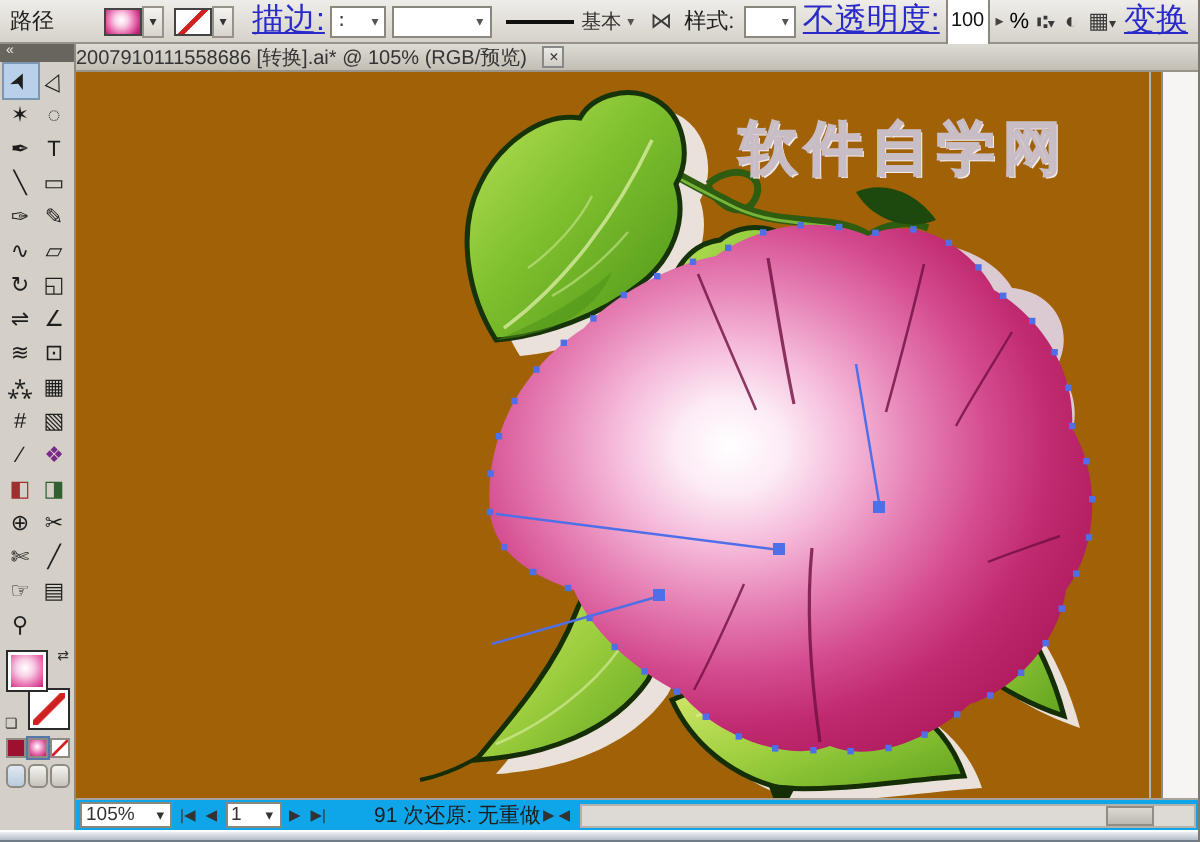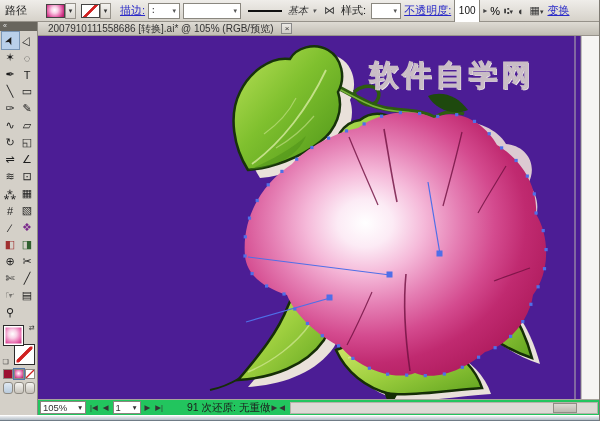--- a/index.html
+++ b/index.html
@@ -4,22 +4,22 @@
 <style>
   * { margin:0; padding:0; box-sizing:border-box; }
   body { font-family:"Liberation Sans", sans-serif; background:#777; }
   .app { width:600px; height:421px; position:relative; background:#d4d0c8; overflow:hidden;
          border-right:1px solid #7e7a72; }
 
   
   .control-bar { height:22px; display:flex; align-items:center; gap:3px; padding:0 5px;
       background:linear-gradient(#efede9,#d6d2ca); border-bottom:1px solid #96928a;
       font-size:11px; white-space:nowrap; }
-  .cb-label { color:#1e1e1e; margin-right:16px; }
-  .cb-link { color:#2a2ac8; text-decoration:underline; font-size:11px; }
+  .cb-label { color:#1e1e1e; margin-right:22px; }
+  .cb-link { color:#2a2ac8; text-decoration:underline; font-size:16px; }
   .swatch-wrap { display:flex; align-items:center; margin-right:2px; }
   .cb-fill { width:19px; height:14px; border:1px solid #444;
       background:radial-gradient(circle at 45% 42%, #ffffff 0%, #f9cfe6 28%, #e86fb0 58%, #c42879 84%, #b21d63 100%); }
   .cb-stroke { width:19px; height:14px; border:1px solid #444; background:
       linear-gradient(135deg, transparent 43%, #d02020 45%, #d02020 55%, transparent 57%), #fff; }
   .dd { width:11px; height:16px; background:linear-gradient(#f4f3f0,#d8d4cc); border:1px solid #97938b;
       font-size:7px; color:#333; display:flex; align-items:center; justify-content:center; }
   .cb-box { background:#fff; border:1px solid #8a877f; height:16px; display:flex; align-items:center;
       font-size:10px; padding:0 3px; color:#333; justify-content:space-between; }
   .cb-box .arr { font-size:7px; color:#555; margin-left:3px; }
@@ -59,33 +59,33 @@
       outline:1px solid #5577aa; }
   .sbtn.none { background:linear-gradient(135deg, transparent 42%, #d02020 46%, #d02020 54%, transparent 58%), #fff; }
   .mbtn { width:10px; height:12px; border:1px solid #8f8b83; border-radius:3px;
       background:linear-gradient(#f5f4f1,#c7c3bb); }
   .mbtn.sel { background:linear-gradient(#dfe8f2,#b9cbdd); }
 
   
   .doc { flex:1; display:flex; flex-direction:column; min-width:0; }
   .doc-titlebar { height:14px; background:linear-gradient(#dedbd4,#c2beb4);
       border-bottom:1px solid #98948c; display:flex; align-items:center;
-      font-size:10px; color:#333; padding-left:10px; gap:8px; }
+      font-size:10px; color:#333; gap:8px; }
   .close-box { width:11px; height:11px; border:1px solid #888; background:linear-gradient(#eceae6,#cfccc5);
       font-size:8px; line-height:9px; text-align:center; color:#333; }
-  .canvas { flex:1; position:relative; background:#4c1d95; overflow:hidden; }
+  .canvas { flex:1; position:relative; background:#a16207; overflow:hidden; }
   .canvas svg { position:absolute; left:0; top:0; }
   .watermark { position:absolute; top:25px; left:316px; width:196px; text-align:center;
       font-weight:bold; line-height:1; pointer-events:none; }
   .wm1 { font-size:29px; letter-spacing:4px; color:#e2d8de; -webkit-text-stroke:1px #c9bdc5;
       text-shadow:1px 1px 0 #f2ecef; }
   .wm2 { font-size:12px; letter-spacing:3px; color:#d5c9cf; margin-top:3px; }
 
   
-  .statusbar { height:16px; background:#22c55e; border-top:1px solid #a8a49c;
+  .statusbar { height:16px; background:#0ea5e9; border-top:1px solid #a8a49c;
       display:flex; align-items:center; font-size:10px; gap:3px; padding-left:2px; color:#333; }
   .st-box { background:#fff; border:1px solid #8a877f; height:13px; display:flex; align-items:center;
       justify-content:space-between; padding:0 2px; font-size:9.5px; }
   .zoom-box { width:46px; }
   .page-box { width:28px; }
   .nav-glyph { font-size:7.5px; color:#333; padding:0 1px; }
   .status-field { margin-left:20px; display:flex; align-items:center; gap:0; font-size:10.5px; color:#1c1c1c; }
   .scroll-track { flex:1; height:12px; background:#dddad5; border:1px solid #b5b1a9; margin:0 1px; position:relative; }
   .scroll-thumb { position:absolute; right:20px; top:0; width:24px; height:10px;
       background:linear-gradient(#dcd9d3,#bdb9b1); border:1px solid #918d85; }
@@ -110,21 +110,21 @@
     </span>
     <a class="cb-link" href="#" style="margin-left:4px">描边:</a>
     <span class="cb-box" style="width:32px">
       <span>∶</span>
       <span class="arr">▾</span>
     </span>
     <span class="cb-box" style="width:58px">
       <span></span>
       <span class="arr">▾</span>
     </span>
-    <span class="cb-box" style="width:76px; background:transparent; border-color:transparent;font-style:italic;">
+    <span class="cb-box" style="width:76px; background:transparent; border-color:transparent;">
       <span class="brush-line"></span>
       <span>基本</span>
       <span class="arr">▾</span>
     </span>
     <span class="cb-icon">⋈</span>
     <span class="cb-label" style="margin:2px">样式:</span>
     <span class="cb-box" style="width:30px">
       <span></span>
       <span class="arr">▾</span>
     </span>

